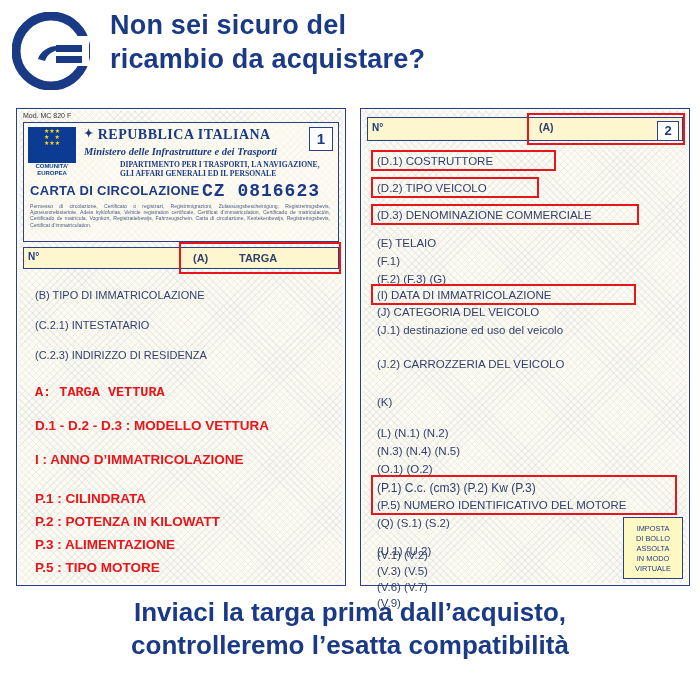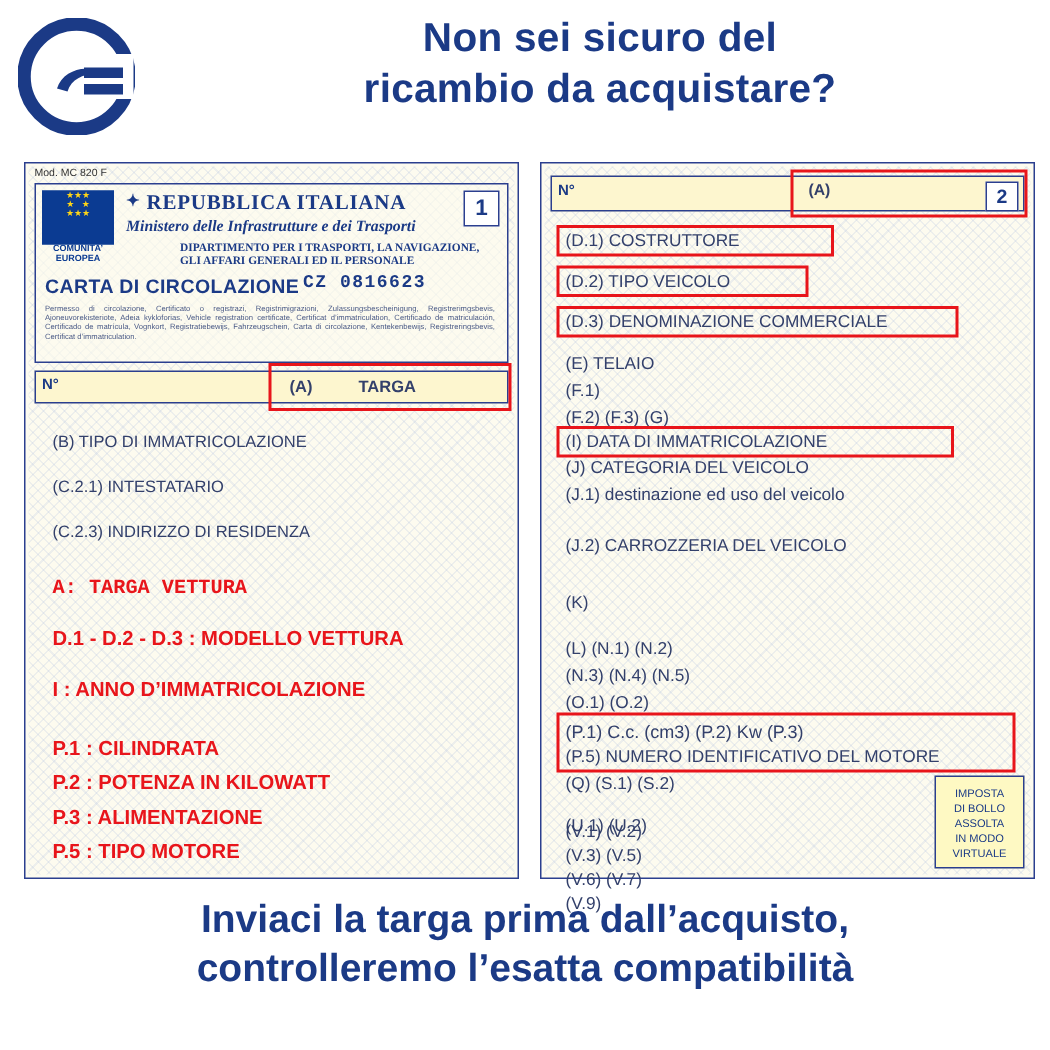--- a/index.html
+++ b/index.html
@@ -12,21 +12,21 @@
   }
   
   .header{
     position:absolute;left:0;top:0;width:700px;height:100px;
   }
   .logo{
     position:absolute;left:12px;top:12px;width:78px;height:78px;
   }
   .headline{
     position:absolute;left:110px;top:8px;width:580px;
-    text-align:center;
+    text-align:left;
     color:#1b3a86;
     font-weight:bold;
     font-size:27px;
     line-height:34px;
     letter-spacing:0.2px;
   }
   
   .doc-wrap{
     position:absolute;left:8px;top:98px;width:684px;height:492px;
   }
@@ -88,21 +88,21 @@
     position:absolute;right:5px;top:4px;width:22px;height:22px;
     border:1px solid #2b3f8f;color:#1b3a86;font-weight:bold;
     font-size:15px;text-align:center;line-height:22px;background:#fff;
   }
   .carta-title{
     position:absolute;left:6px;top:60px;
     color:#1b3a86;font-weight:bold;font-size:13px;letter-spacing:0.3px;
   }
   .carta-code{
     position:absolute;left:178px;top:58px;
-    color:#1b3a86;font-weight:bold;font-size:12px;
+    color:#1b3a86;font-weight:bold;font-size:18px;
     font-family:"Liberation Mono", monospace;letter-spacing:1px;
   }
   .microtext{
     position:absolute;left:6px;top:80px;width:300px;
     font-size:5.1px;line-height:6.2px;color:#4a5a86;text-align:justify;
   }
   .field{
     position:absolute;color:#33406b;font-size:11px;
   }
   

